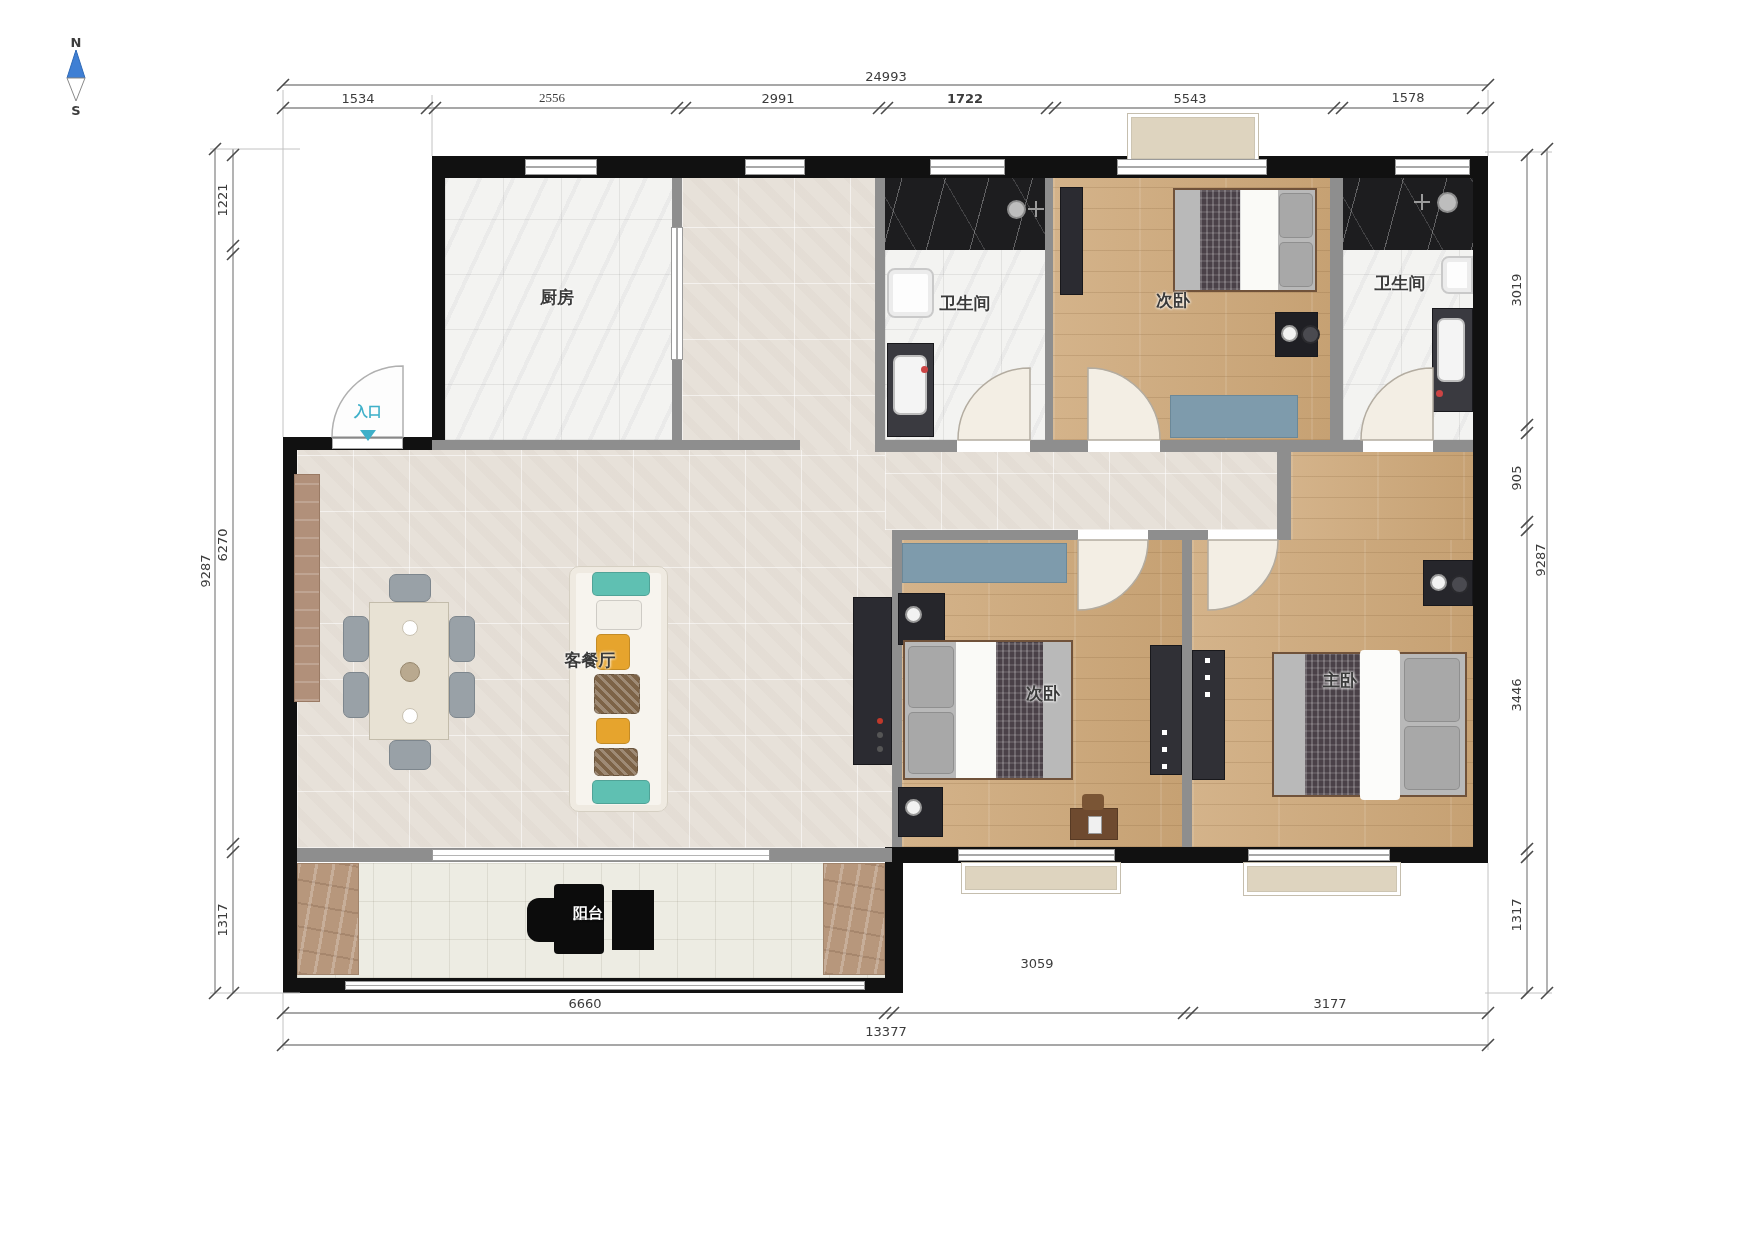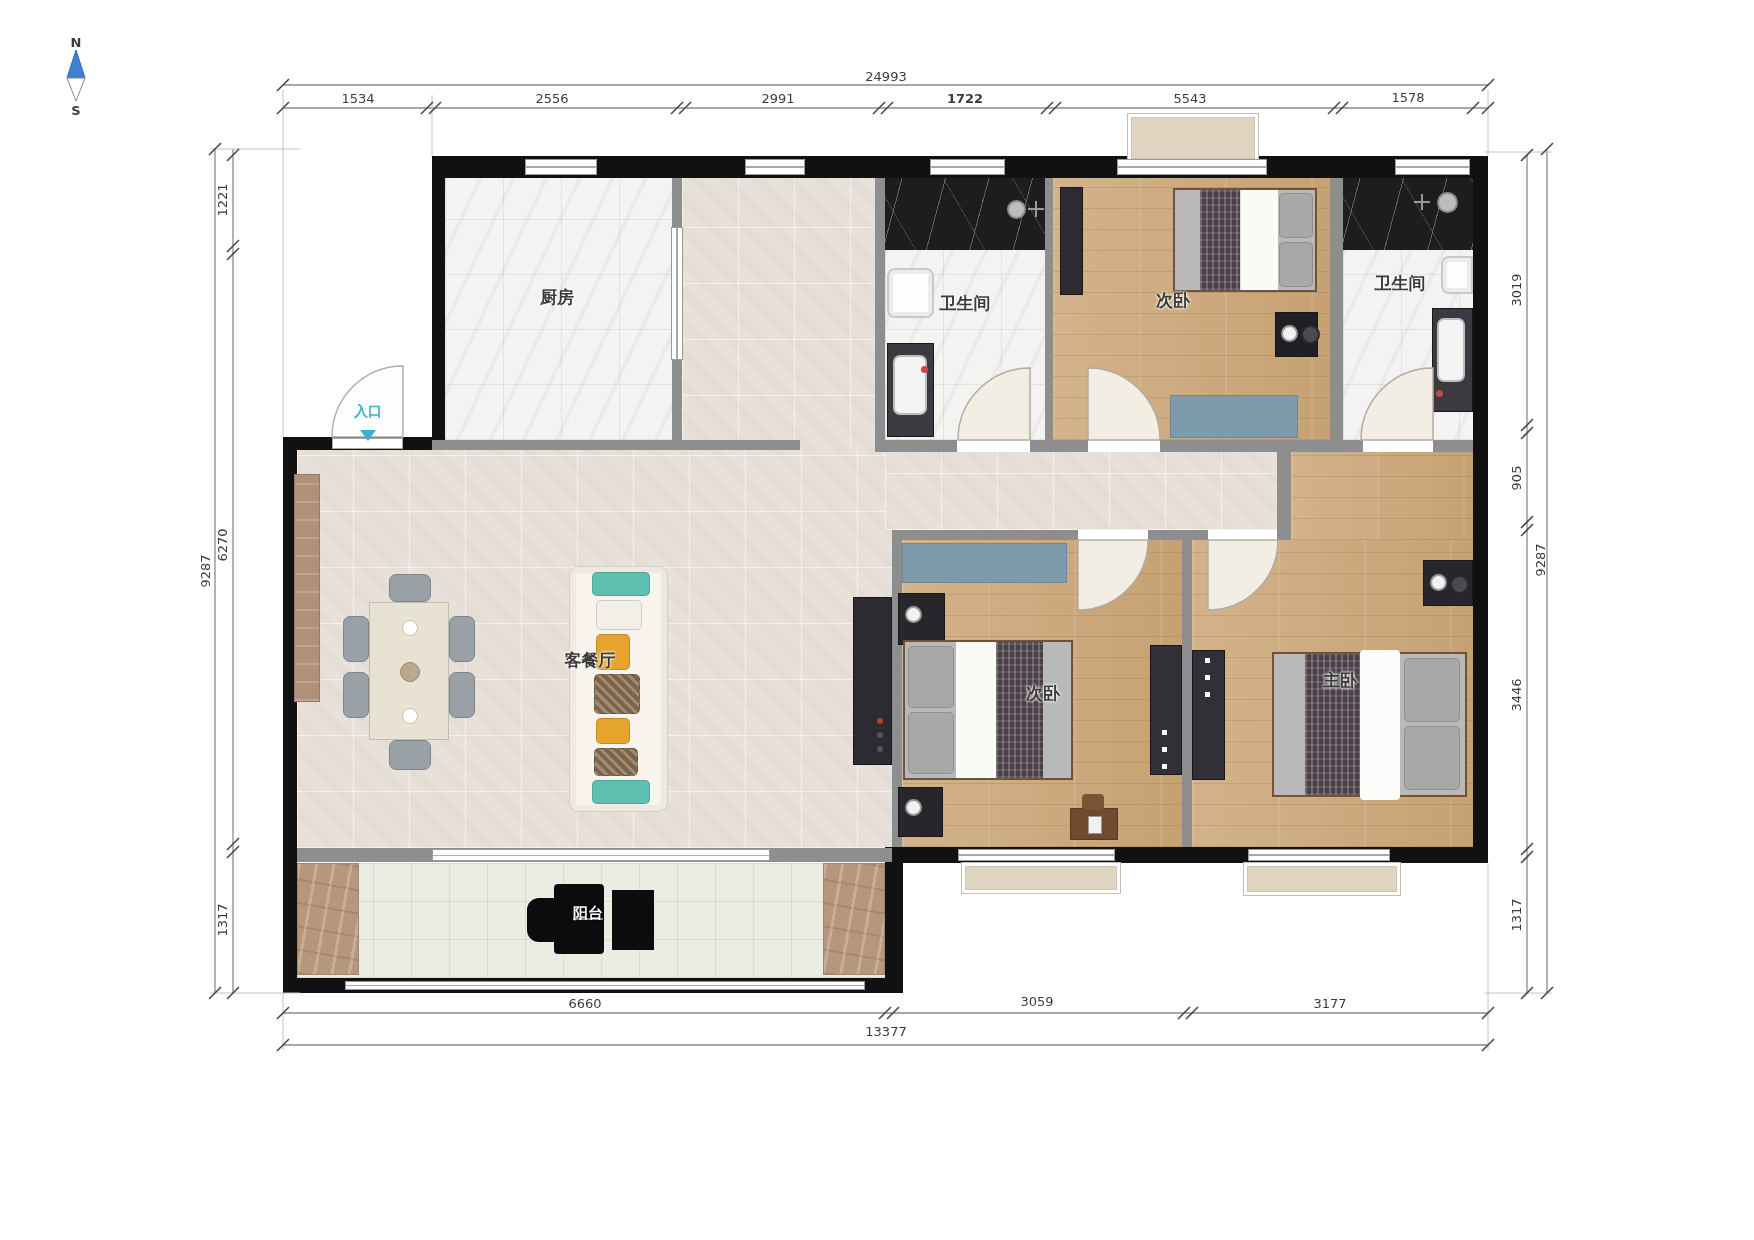--- a/index.html
+++ b/index.html
@@ -288,28 +288,28 @@
   <div class="lbl" style="left:1400px;top:283px;">卫生间</div>
   <div class="lbl" style="left:590px;top:660px;">客餐厅</div>
   <div class="lbl" style="left:1043px;top:693px;">次卧</div>
   <div class="lbl" style="left:1340px;top:680px;">主卧</div>
   <div class="lbl lbl-w" style="left:588px;top:913px;font-size:15px;">阳台</div>
   <div class="lbl" style="left:368px;top:412px;color:#3fb0c9;text-shadow:none;font-size:14px;">入口</div>
   <div class="abs" style="left:360px;top:430px;width:0;height:0;border-left:8px solid transparent;border-right:8px solid transparent;border-top:11px solid #3fb0c9;"></div>
 
   <div class="dim" style="left:886px;top:76px;">24993</div>
   <div class="dim" style="left:358px;top:98px;">1534</div>
-  <div class="dim" style="left:552px;top:98px;">2556</div>
+  <div class="dim" style="left:552px;top:98px;font-family:Liberation Serif, serif;">2556</div>
   <div class="dim" style="left:778px;top:98px;">2991</div>
   <div class="dim" style="left:965px;top:98px;font-weight:bold;">1722</div>
   <div class="dim" style="left:1190px;top:98px;">5543</div>
   <div class="dim" style="left:1408px;top:97px;">1578</div>
 
   <div class="dim" style="left:585px;top:1003px;text-align:center;">6660</div>
-  <div class="dim" style="left:1037px;top:1001px;text-align:center;">3059</div>
+  <div class="dim" style="left:1037px;top:963px;text-align:center;">3059</div>
   <div class="dim" style="left:1330px;top:1003px;">3177</div>
   <div class="dim" style="left:886px;top:1031px;">13377</div>
 
   <div class="dim dimv" style="left:205px;top:571px;">9287</div>
   <div class="dim dimv" style="left:222px;top:200px;">1221</div>
   <div class="dim dimv" style="left:222px;top:545px;">6270</div>
   <div class="dim dimv" style="left:222px;top:920px;">1317</div>
 
   <div class="dim dimv" style="left:1516px;top:290px;">3019</div>
   <div class="dim dimv" style="left:1516px;top:478px;">905</div>

